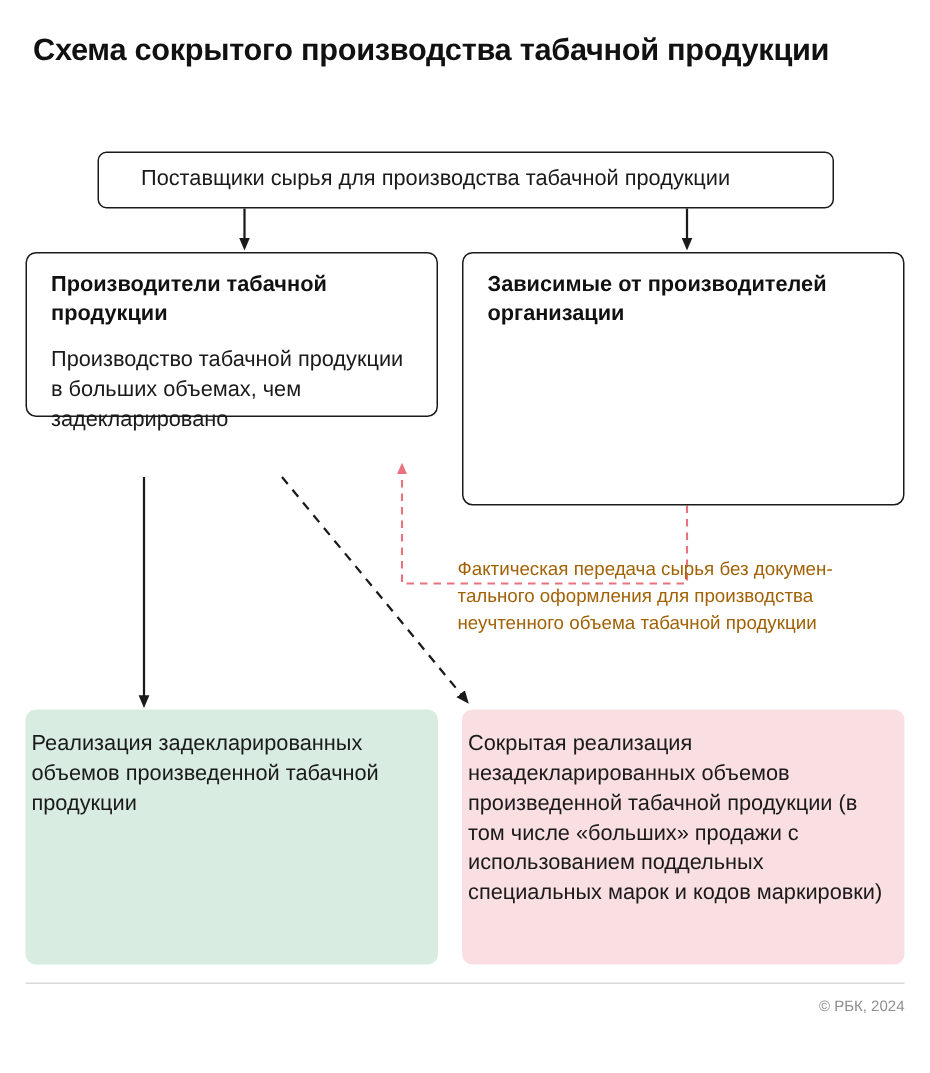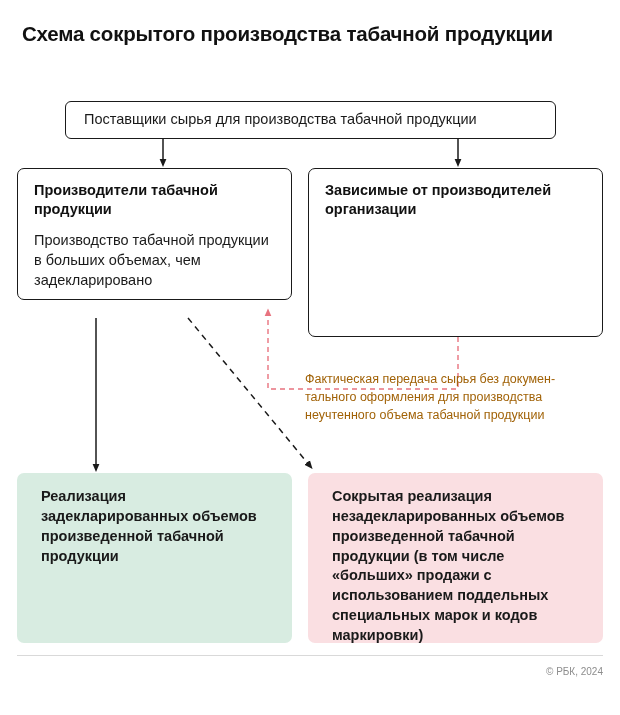--- a/index.html
+++ b/index.html
@@ -54,48 +54,47 @@
   }
   .box-head + .box-text {
     margin-top: 11px;
   }
 
   #box-suppliers {
     left: 65px;
     top: 101px;
     width: 491px;
     height: 38px;
-    padding: 0 18px;
+    padding: 0 28px;
     display: flex;
     align-items: center;
     border-radius: 6px;
   }
   #box-suppliers .box-text {
     font-size: 14.5px;
   }
 
   #box-producers {
     left: 17px;
     top: 168px;
     width: 275px;
-    height: 132px;
+    height: 110px;
   }
   #box-dependent {
     left: 308px;
     top: 168px;
     width: 295px;
     height: 169px;
   }
 
   .box-soft {
     position: absolute;
     box-sizing: border-box;
     border-radius: 7px;
-    padding: 14px 24px;
-    font-weight: bold;
+    padding: 14px 4px;
   }
   #box-declared {
     left: 17px;
     top: 473px;
     width: 275px;
     height: 170px;
     background: #d8ece1;
   }
   #box-hidden {
     left: 308px;

